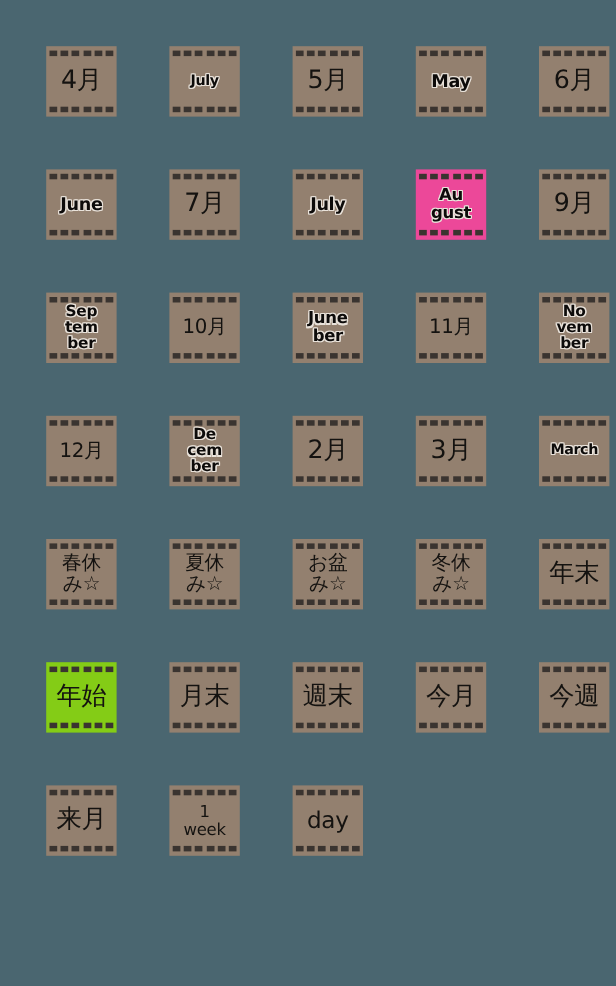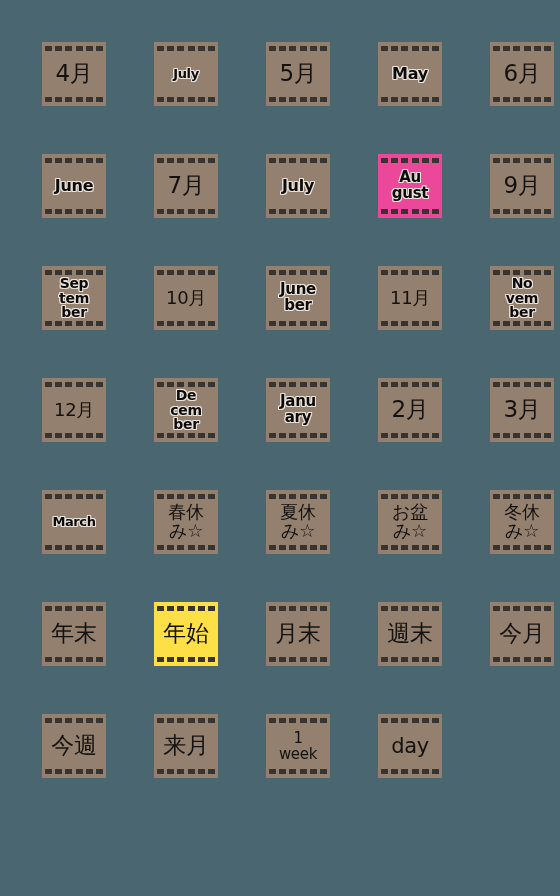--- a/index.html
+++ b/index.html
@@ -472,42 +472,20 @@
           <i style="background: rgb(58, 52, 48);"></i>
           <i style="background: rgb(58, 52, 48);"></i>
           <i style="background: rgb(58, 52, 48);"></i>
         </div>
         <div class="tile-label">De
 cem
 ber</div>
       </div>
     </div>
     <div class="cell">
-      <div class="tile en two-line" style="background: rgb(147, 128, 111);">
-        <div class="sprockets top">
-          <i style="background: rgb(58, 52, 48);"></i>
-          <i style="background: rgb(58, 52, 48);"></i>
-          <i style="background: rgb(58, 52, 48);"></i>
-          <i style="background: rgb(58, 52, 48);"></i>
-          <i style="background: rgb(58, 52, 48);"></i>
-          <i style="background: rgb(58, 52, 48);"></i>
-        </div>
-        <div class="sprockets bottom">
-          <i style="background: rgb(58, 52, 48);"></i>
-          <i style="background: rgb(58, 52, 48);"></i>
-          <i style="background: rgb(58, 52, 48);"></i>
-          <i style="background: rgb(58, 52, 48);"></i>
-          <i style="background: rgb(58, 52, 48);"></i>
-          <i style="background: rgb(58, 52, 48);"></i>
-        </div>
-        <div class="tile-label">Janu
-ary</div>
-      </div>
-    </div>
-    <div class="cell">
       <div class="tile jp" style="background: rgb(147, 128, 111);">
         <div class="sprockets top">
           <i style="background: rgb(58, 52, 48);"></i>
           <i style="background: rgb(58, 52, 48);"></i>
           <i style="background: rgb(58, 52, 48);"></i>
           <i style="background: rgb(58, 52, 48);"></i>
           <i style="background: rgb(58, 52, 48);"></i>
           <i style="background: rgb(58, 52, 48);"></i>
         </div>
         <div class="sprockets bottom">
@@ -666,21 +644,21 @@
           <i style="background: rgb(58, 52, 48);"></i>
           <i style="background: rgb(58, 52, 48);"></i>
           <i style="background: rgb(58, 52, 48);"></i>
           <i style="background: rgb(58, 52, 48);"></i>
           <i style="background: rgb(58, 52, 48);"></i>
         </div>
         <div class="tile-label">年末</div>
       </div>
     </div>
     <div class="cell">
-      <div class="tile jp" style="background: #fde047;">
+      <div class="tile jp" style="background: #84cc16;">
         <div class="sprockets top">
           <i style="background: rgb(58, 52, 48);"></i>
           <i style="background: rgb(58, 52, 48);"></i>
           <i style="background: rgb(58, 52, 48);"></i>
           <i style="background: rgb(58, 52, 48);"></i>
           <i style="background: rgb(58, 52, 48);"></i>
           <i style="background: rgb(58, 52, 48);"></i>
         </div>
         <div class="sprockets bottom">
           <i style="background: rgb(58, 52, 48);"></i>

